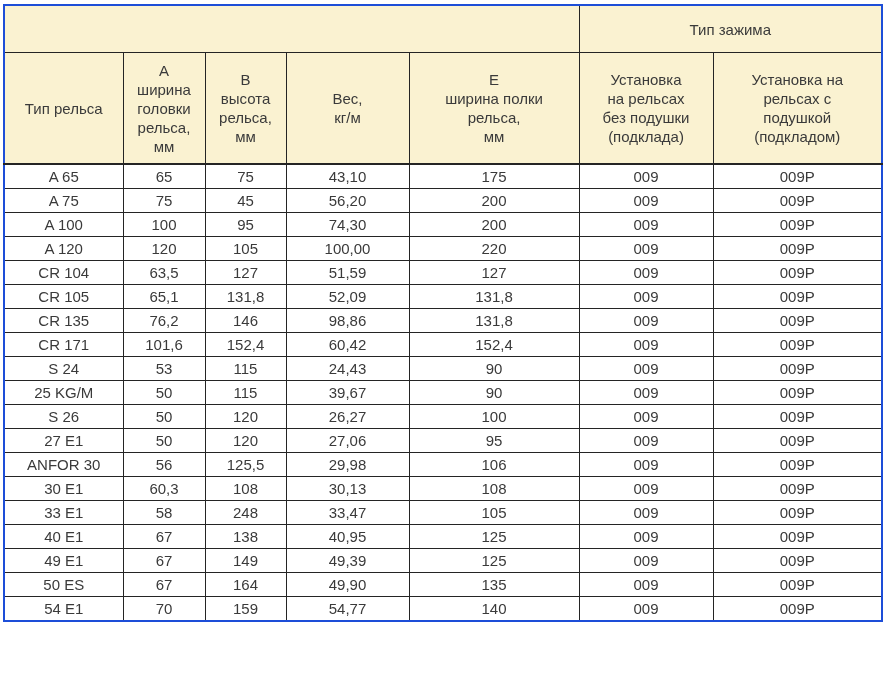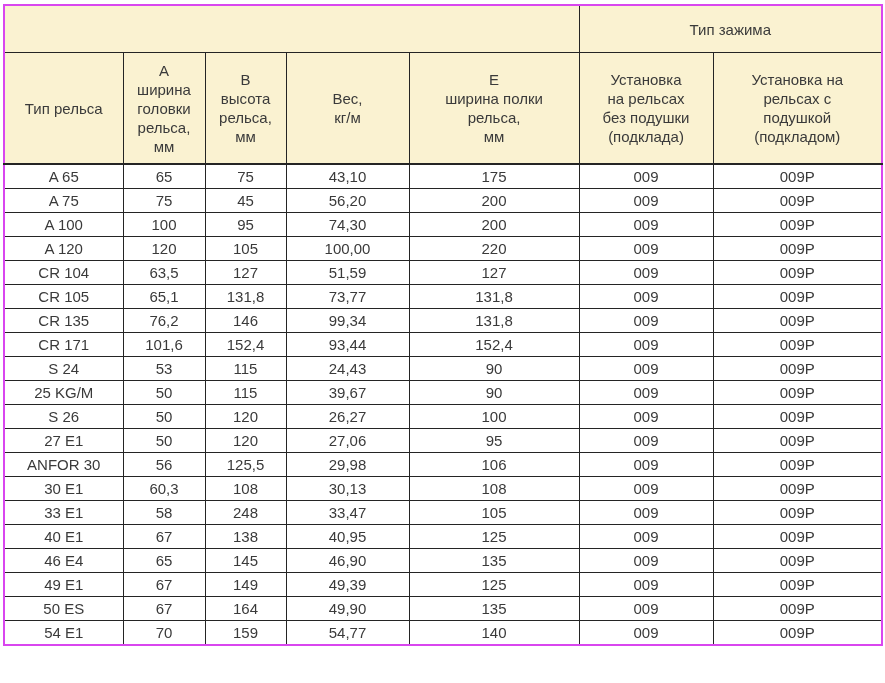--- a/index.html
+++ b/index.html
@@ -9,21 +9,21 @@
     width: 885px;
     height: 683px;
     font-family: "Liberation Sans", "DejaVu Sans", sans-serif;
     color: #3a3a3a;
   }
   table.rail-table {
     border-collapse: collapse;
     table-layout: fixed;
     width: 878px;
     margin: 4px 0 0 3px;
-    border: 2px solid #d946ef;
+    border: 2px solid #1d4ed8;
   }
   .rail-table th, .rail-table td {
     border: 1px solid #242424;
     text-align: center;
     vertical-align: middle;
     overflow: hidden;
     padding: 0 2px;
     font-weight: normal;
     font-size: 15px;
   }
@@ -133,39 +133,39 @@
         <td>127</td>
         <td>51,59</td>
         <td>127</td>
         <td>009</td>
         <td>009P</td>
       </tr>
       <tr>
         <td>CR 105</td>
         <td>65,1</td>
         <td>131,8</td>
-        <td>73,77</td>
+        <td>52,09</td>
         <td>131,8</td>
         <td>009</td>
         <td>009P</td>
       </tr>
       <tr>
         <td>CR 135</td>
         <td>76,2</td>
         <td>146</td>
-        <td>99,34</td>
+        <td>98,86</td>
         <td>131,8</td>
         <td>009</td>
         <td>009P</td>
       </tr>
       <tr>
         <td>CR 171</td>
         <td>101,6</td>
         <td>152,4</td>
-        <td>93,44</td>
+        <td>60,42</td>
         <td>152,4</td>
         <td>009</td>
         <td>009P</td>
       </tr>
       <tr>
         <td>S 24</td>
         <td>53</td>
         <td>115</td>
         <td>24,43</td>
         <td>90</td>
@@ -229,29 +229,20 @@
       <tr>
         <td>40 E1</td>
         <td>67</td>
         <td>138</td>
         <td>40,95</td>
         <td>125</td>
         <td>009</td>
         <td>009P</td>
       </tr>
       <tr>
-        <td>46 E4</td>
-        <td>65</td>
-        <td>145</td>
-        <td>46,90</td>
-        <td>135</td>
-        <td>009</td>
-        <td>009P</td>
-      </tr>
-      <tr>
         <td>49 E1</td>
         <td>67</td>
         <td>149</td>
         <td>49,39</td>
         <td>125</td>
         <td>009</td>
         <td>009P</td>
       </tr>
       <tr>
         <td>50 ES</td>

